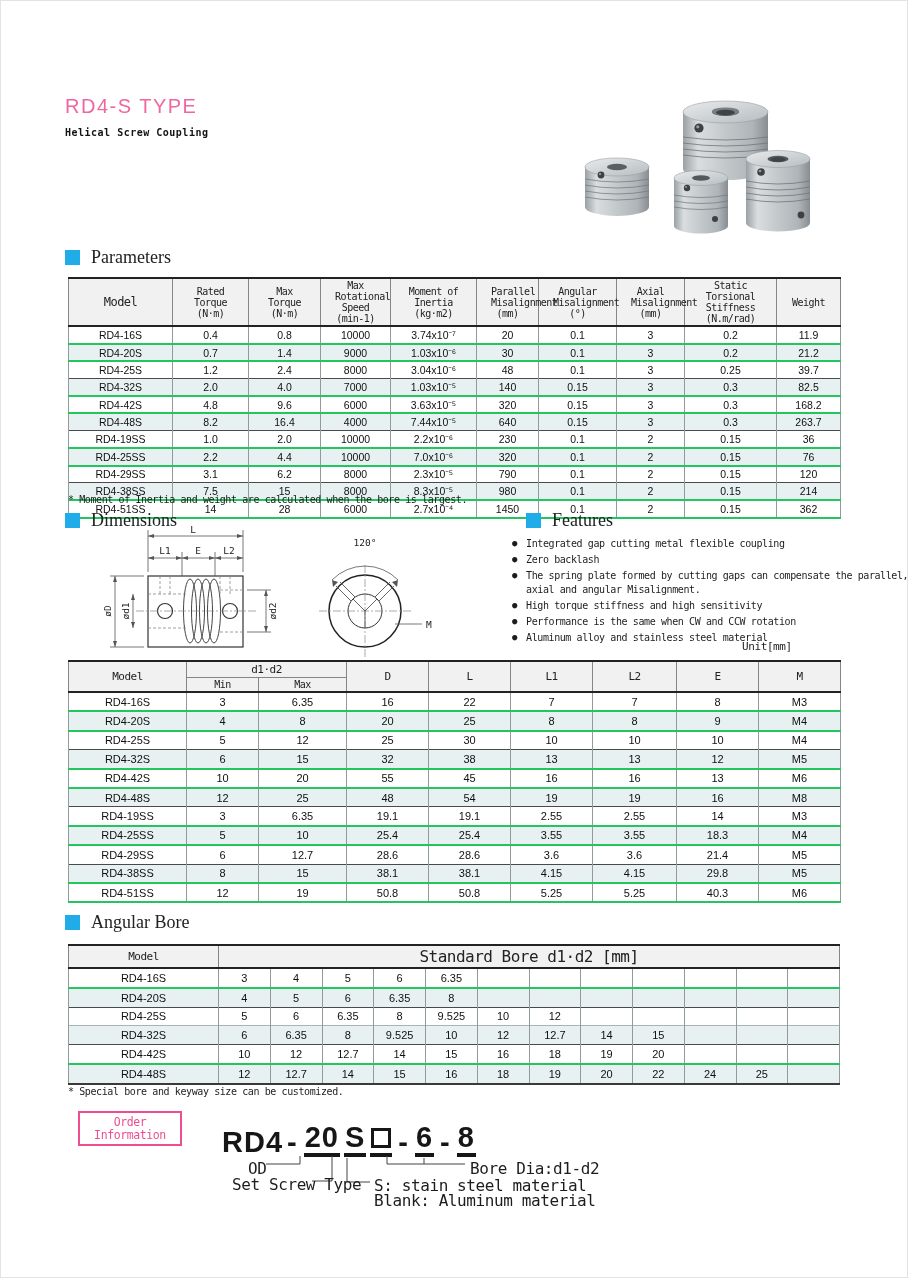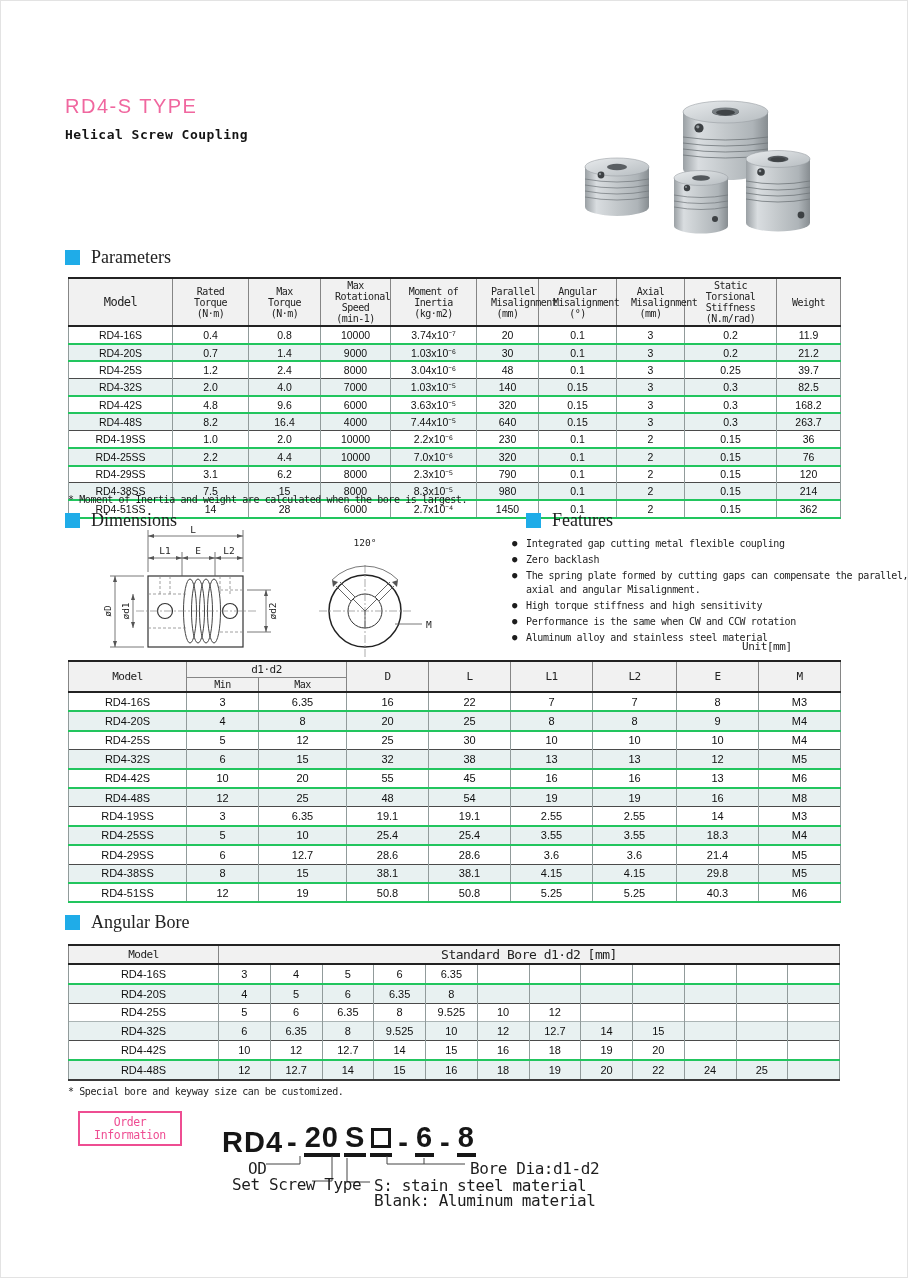--- a/index.html
+++ b/index.html
@@ -5,21 +5,21 @@
   html,body { margin:0; padding:0; background:#ffffff; }
   #page {
     position:relative; width:908px; height:1278px; background:#ffffff;
     font-family:"Liberation Sans", sans-serif; color:#111; overflow:hidden;
     box-shadow: inset 0 0 0 1px #e3e3e3;
   }
   .mono { font-family:"DejaVu Sans Mono", monospace; letter-spacing:-0.4px; }
 
   
   #title { position:absolute; left:65px; top:95px; font-size:20px; letter-spacing:1.5px; color:#F0679F; }
-  #subtitle { position:absolute; left:65px; top:127px; font-size:13px; font-weight:bold;
+  #subtitle { position:absolute; left:65px; top:127px; font-size:10px; font-weight:bold;
               font-family:"DejaVu Sans Mono", monospace; letter-spacing:0.5px; color:#141414; }
 
   
   .sec-head { position:absolute; display:flex; align-items:center; gap:11px;
               font-family:"Liberation Serif", serif; font-size:18px; color:#222; }
   .sec-sq { width:15px; height:15px; background:#1FACE8; flex:0 0 auto; }
 
   
   table.dt { border-collapse:collapse; table-layout:fixed; position:absolute; left:68px; width:772px;
              border:1px solid #4a4a4a; border-top:2px solid #222; border-bottom:2px solid #3a3a3a; }
@@ -608,21 +608,21 @@
         <col>
         <col>
         <col>
         <col>
         <col>
         <col>
       </colgroup>
     <thead>
       <tr>
         <th style="font-size:11px;">Model</th>
-        <th colspan="12" style="font-size:13px;">Standard Bore d1·d2 [mm]</th>
+        <th colspan="12" style="font-size:16px;">Standard Bore d1·d2 [mm]</th>
       </tr>
     </thead>
     <tbody>
         <tr>
           <td>RD4-16S</td>
           <td>3</td>
           <td>4</td>
           <td>5</td>
           <td>6</td>
           <td>6.35</td>

